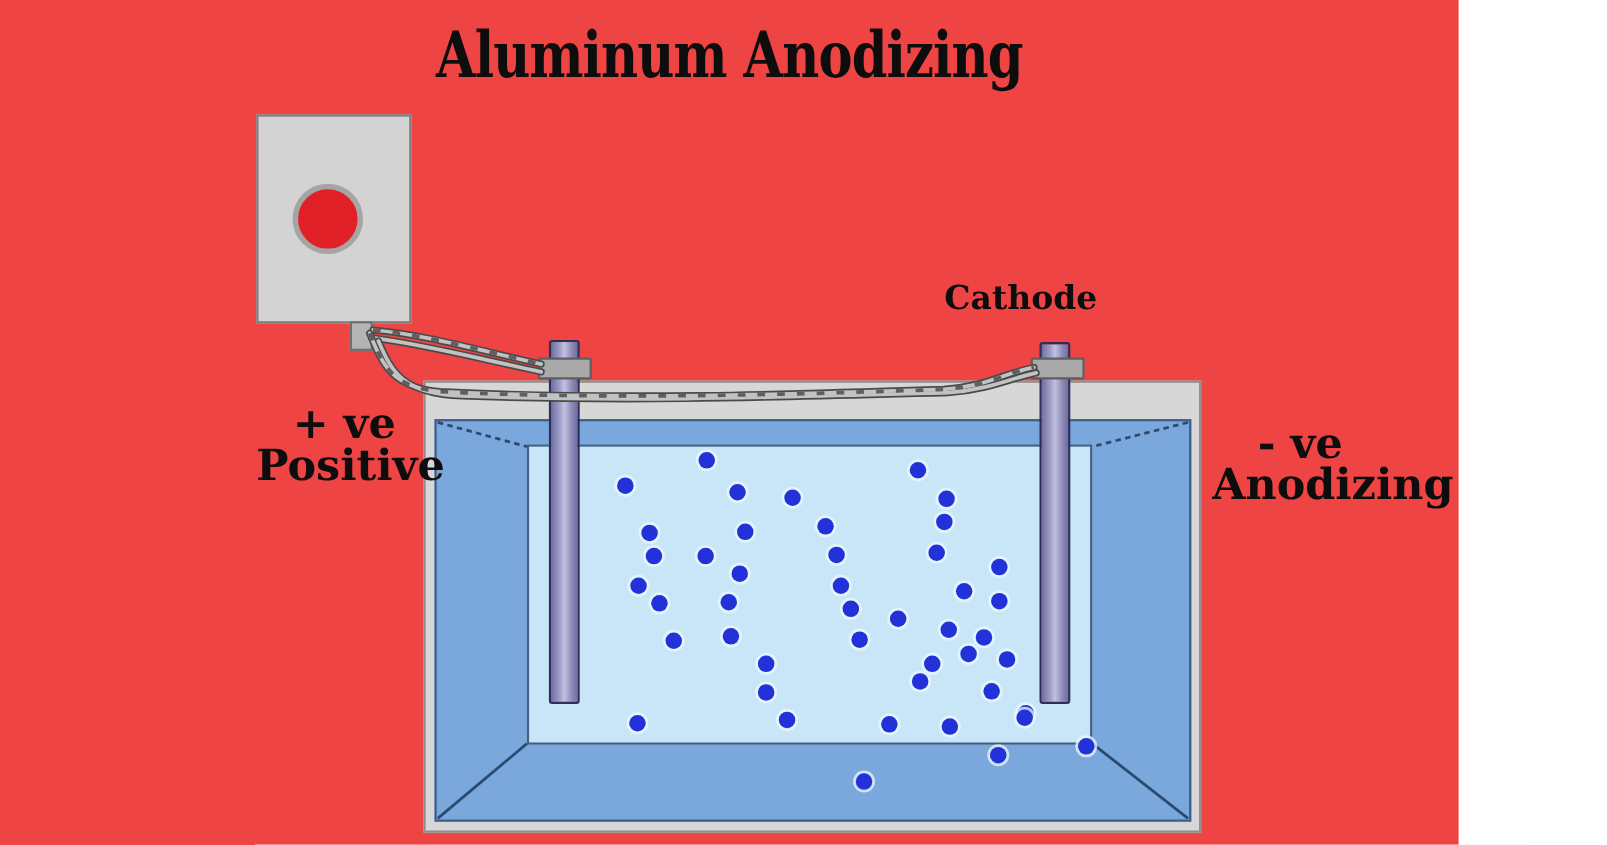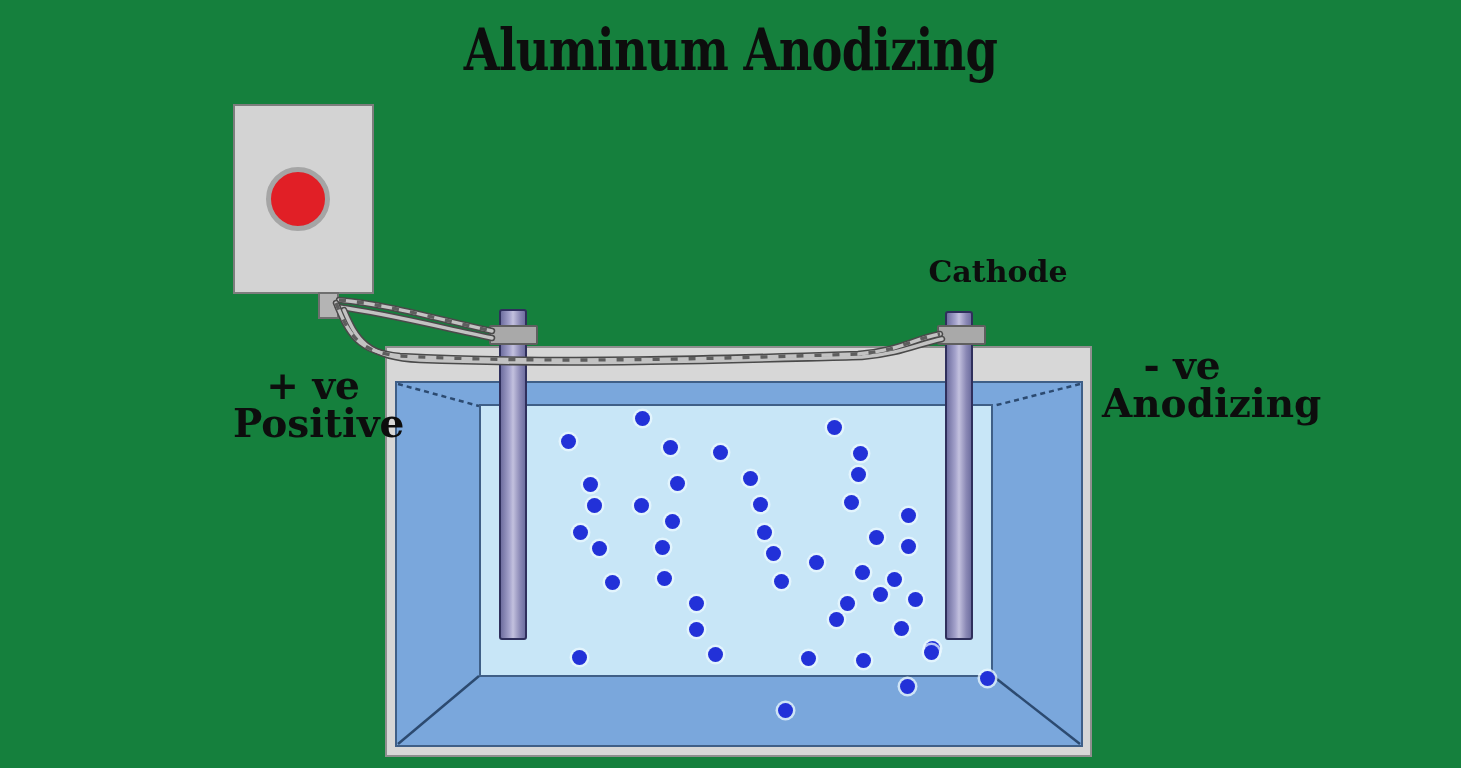--- a/index.html
+++ b/index.html
@@ -1,17 +1,17 @@
 <!DOCTYPE html>
 <html style="--button_red: #e11f26; --box_gray: #d3d3d3; --frame_gray: #d7d7d7; --wall_blue: #7aa7dc; --liquid_blue: #c8e6f7; --ion_blue: #2231d8; --rod_purple: #8f8dbb; --outline_navy: #2c4a70; --wire_gray: #c2c2c2;"><head>
 <meta charset="utf-8">
 <style>
   html,body{margin:0;padding:0;background:#ffffff;}
   .stage{
-    position:relative;width:1461px;height:768px;background:#15803d;overflow:hidden;
+    position:relative;width:1326px;height:768px;background:#ef4444;overflow:hidden;
     font-family:"DejaVu Serif", serif;color:#111;
   }
   
   .title{
     position:absolute;left:0;right:0;top:16px;text-align:center;
     font-size:58px;font-weight:bold;letter-spacing:-1px;color:#0d0d0d;
     transform:scaleX(0.80);transform-origin:50% 50%;white-space:nowrap;
   }
   
   .power-box{
@@ -68,24 +68,24 @@
     position:absolute;width:15px;height:15px;border-radius:50%;
     background:var(--ion_blue,#2231d8);
     box-shadow:0 0 0 2.5px rgba(235,248,255,0.75);
   }
   
   .lbl{
     position:absolute;font-weight:bold;text-align:center;color:#0d0d0d;
     font-size:30px;line-height:38px;white-space:nowrap;z-index:9;
   }
   .anode-label{left:447px;top:253px;width:140px;}
-  .cathode-label{left:918px;top:253px;width:160px;}
+  .cathode-label{left:848px;top:253px;width:160px;}
   .polarity{font-size:39px;}
   .positive-label{left:233px;top:366px;width:160px;}
-  .negative-label{left:1102px;top:346px;width:160px;}
+  .negative-label{left:1102px;top:384px;width:160px;}
 </style>
 </head>
 <body>
 
 <div class="stage">
 
   <div class="title">Aluminum Anodizing</div>
 
   <div class="power-box"></div>
   <div class="power-button"></div>

